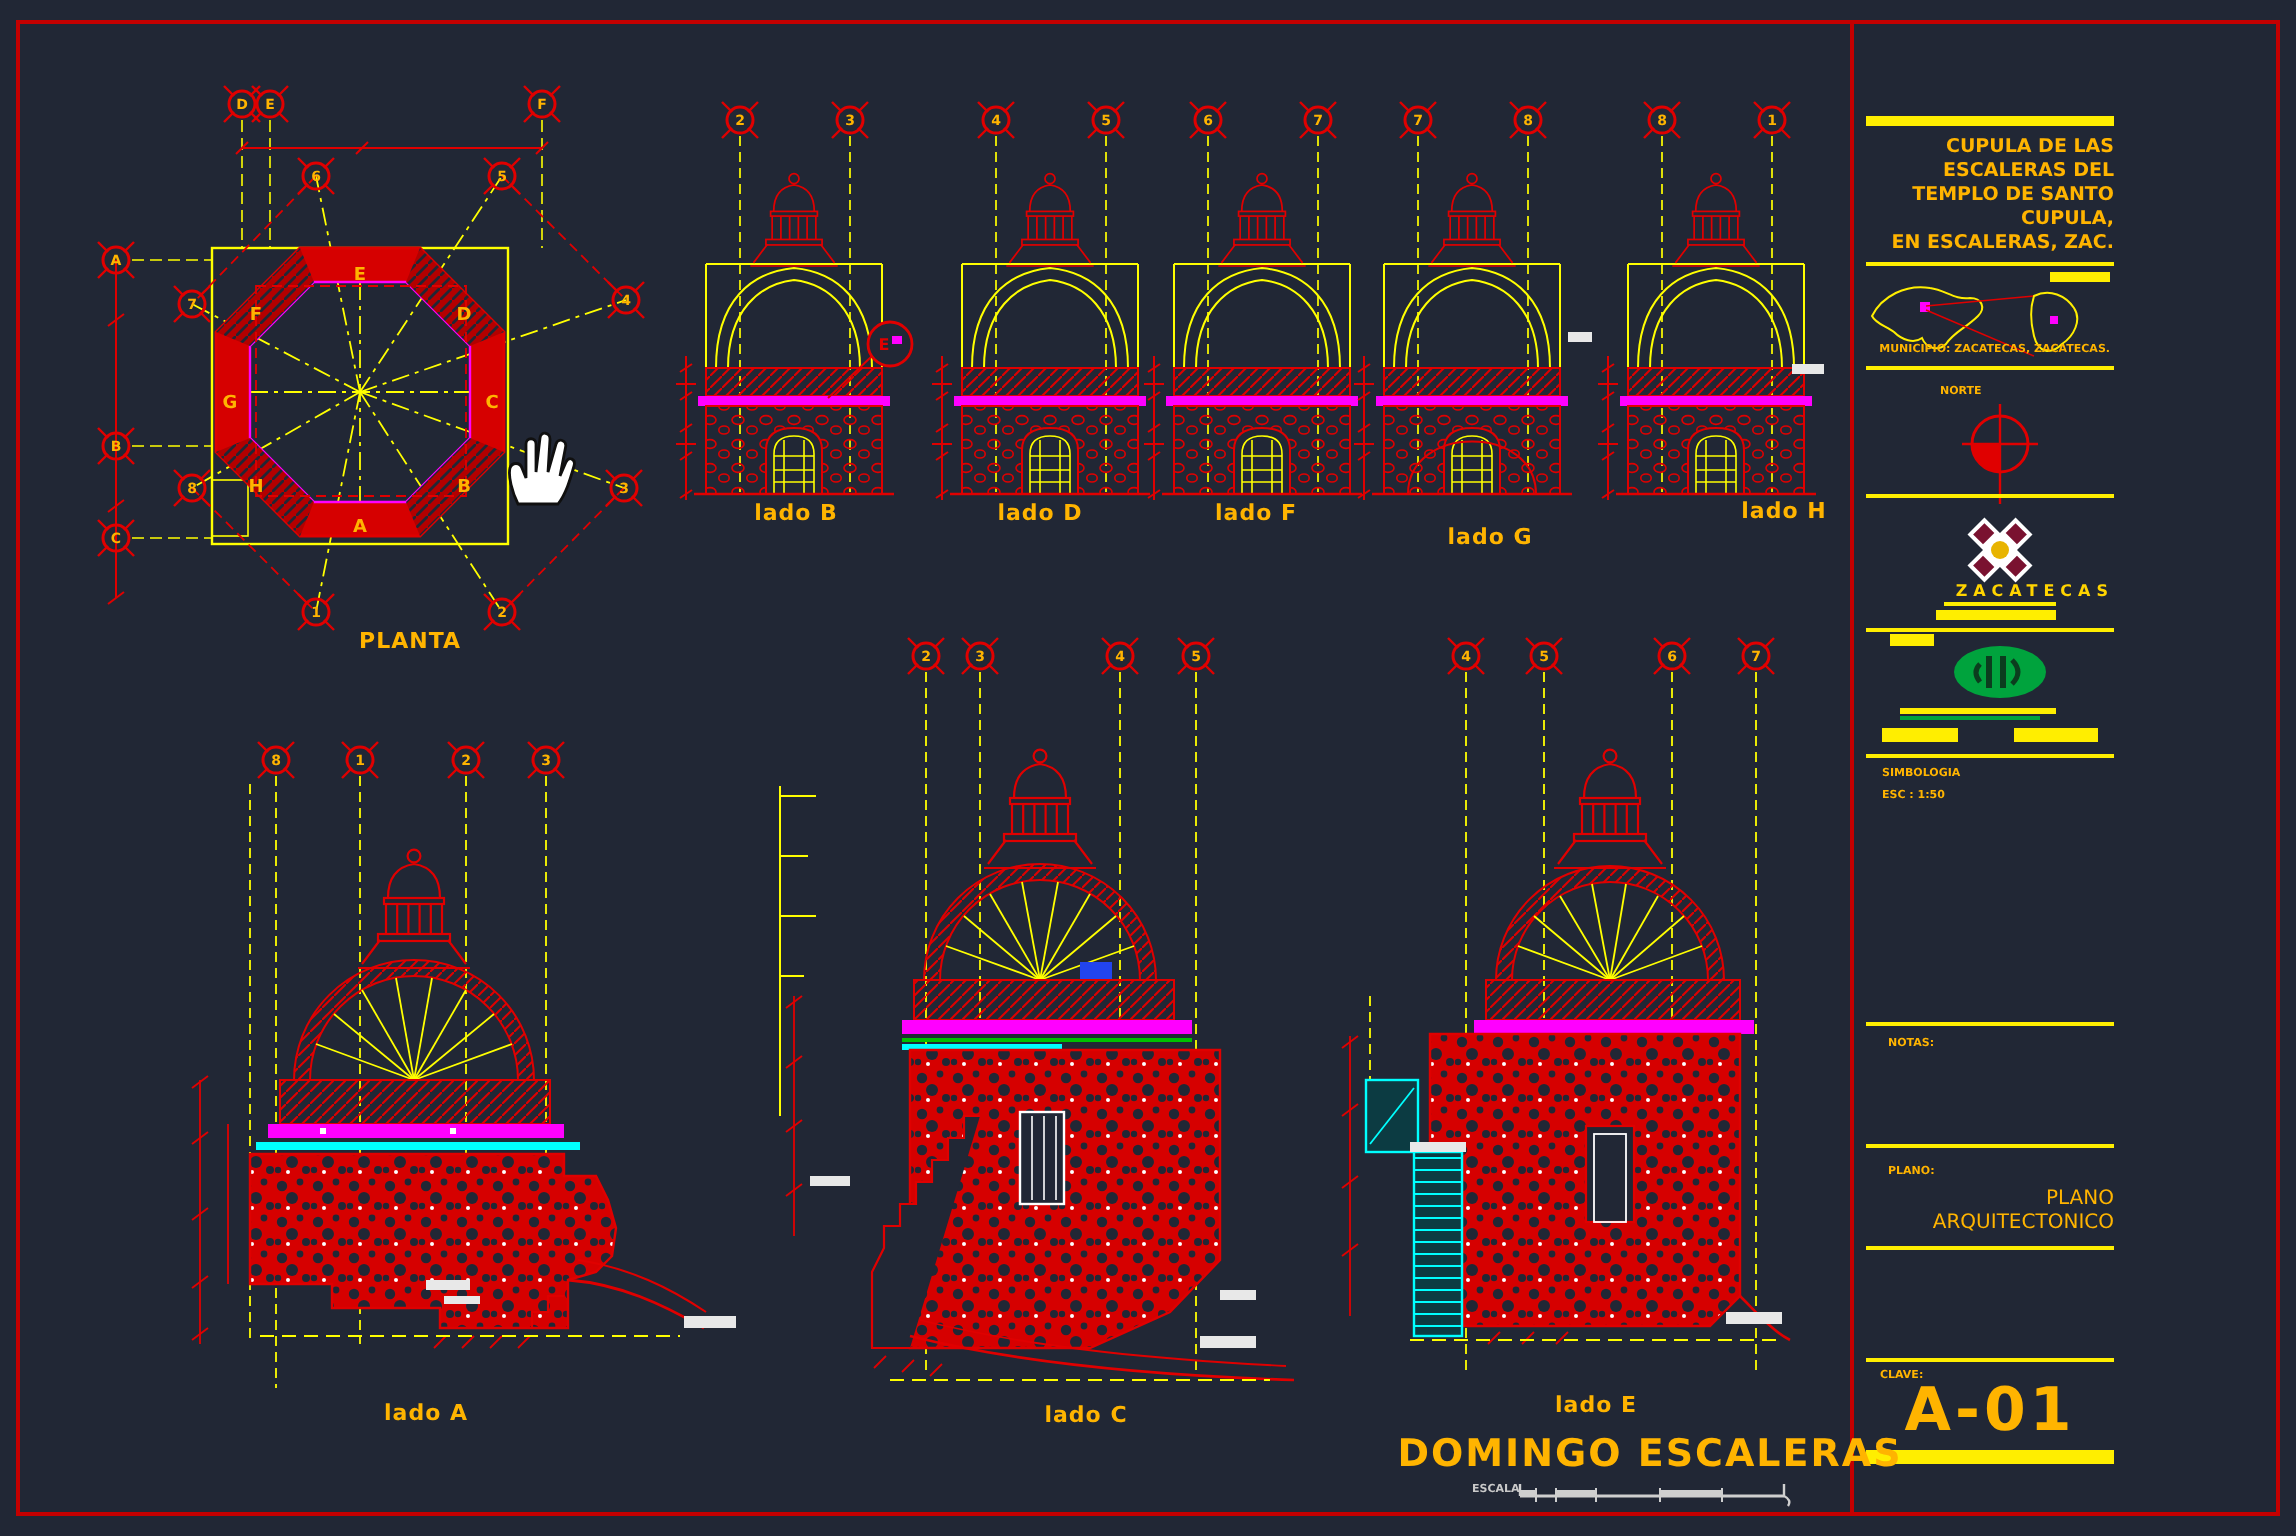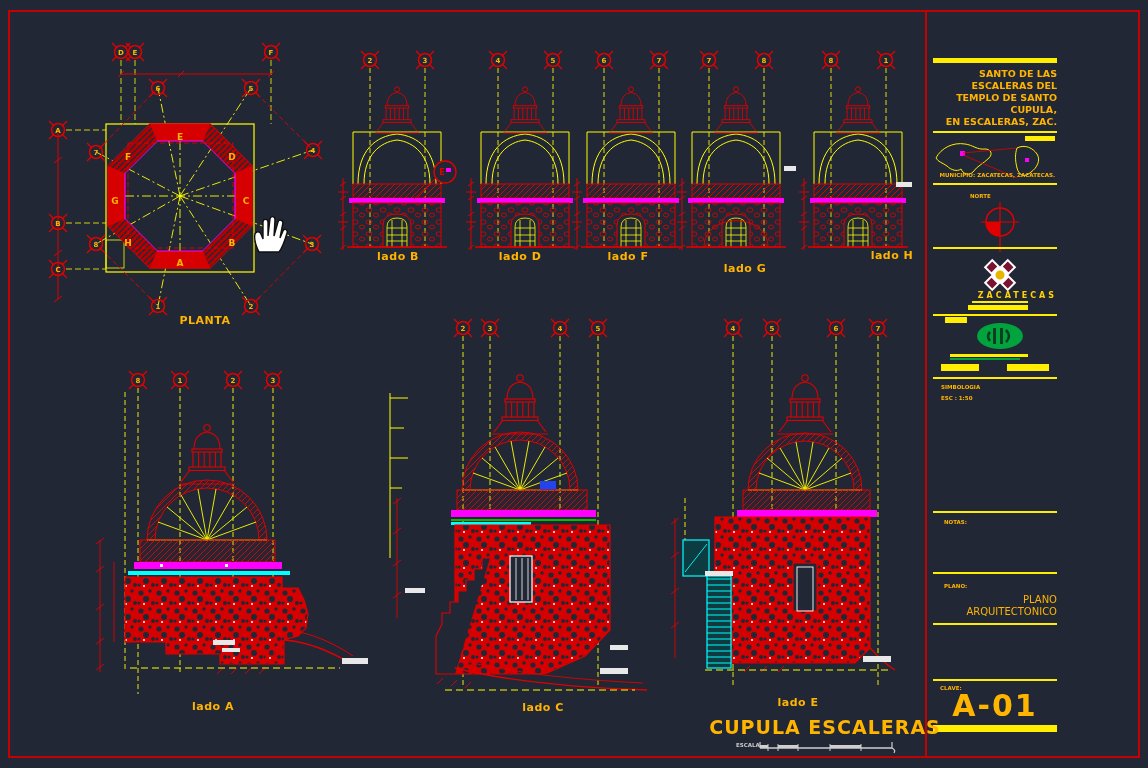--- a/index.html
+++ b/index.html
@@ -459,21 +459,21 @@
       <text class="bn" x="223" y="12.5">7</text>
   </svg>
   <div class="chip" style="left:863px;top:656px;width:28px;height:6px"></div>
 
   <div class="lbl" style="left:205px;top:700px">lado A</div>
   <div class="lbl" style="left:535px;top:701px">lado C</div>
   <div class="lbl" style="left:790px;top:696px">lado E</div>
 
   <div class="yline" style="left:933px;top:58px;width:124px;height:5px"></div>
   <div class="tb-title" style="top:68px">
-    <div>SANTO DE LAS</div>
+    <div>CUPULA DE LAS</div>
     <div>ESCALERAS DEL</div>
     <div>TEMPLO DE SANTO</div>
     <div>CUPULA,</div>
     <div>EN ESCALERAS, ZAC.</div>
   </div>
   <div class="yline" style="left:933px;top:131px;width:124px;height:2px"></div>
   <div class="yline" style="left:1025px;top:136px;width:30px;height:5px"></div>
 
   <svg style="left:933px;top:138px" width="124" height="46" viewBox="0 0 124 46">
     <path d="M3,20 C8,10 20,4 32,6 C40,7 44,12 52,11 C58,11 60,16 56,20 C50,26 44,28 40,34 C36,38 30,36 28,31 C24,34 18,32 14,28 C10,25 5,24 3,20 Z" fill="none" stroke="#ffee00" stroke-width="1"></path>
@@ -534,21 +534,21 @@
   <div class="tb-plano" style="top:594px">
     <div>PLANO</div>
     <div>ARQUITECTONICO</div>
   </div>
   <div class="yline" style="left:933px;top:623px;width:124px;height:2px"></div>
   <div class="yline" style="left:933px;top:679px;width:124px;height:2px"></div>
   <div class="tb-small" style="left:940px;top:685px">CLAVE:</div>
   <div class="tb-clave" style="top:688px">A-01</div>
   <div class="yline" style="left:933px;top:725px;width:124px;height:7px"></div>
 
-  <div class="foot-title" style="left:825px;top:716px">CUPULA ESCALERAS</div>
+  <div class="foot-title" style="left:825px;top:716px">DOMINGO ESCALERAS</div>
   <div class="esc-lbl" style="left:736px;top:742px">ESCALA</div>
   <svg style="left:758px;top:740px" width="140" height="14" viewBox="0 0 140 14">
     <line x1="2" y1="8" x2="134" y2="8" stroke="#cfcfcf" stroke-width="1.4"></line>
     <path d="M2,8 L2,2 M134,8 L134,2 M134,8 Q138,10 136,13" stroke="#cfcfcf" stroke-width="1.2" fill="none"></path>
     <g stroke="#cfcfcf" stroke-width="1">
       <line x1="10" y1="4" x2="10" y2="11"></line>
         <line x1="20" y1="4" x2="20" y2="11"></line>
       <line x1="40" y1="4" x2="40" y2="11"></line>
         <line x1="72" y1="4" x2="72" y2="11"></line>
       <line x1="103" y1="4" x2="103" y2="11"></line>

